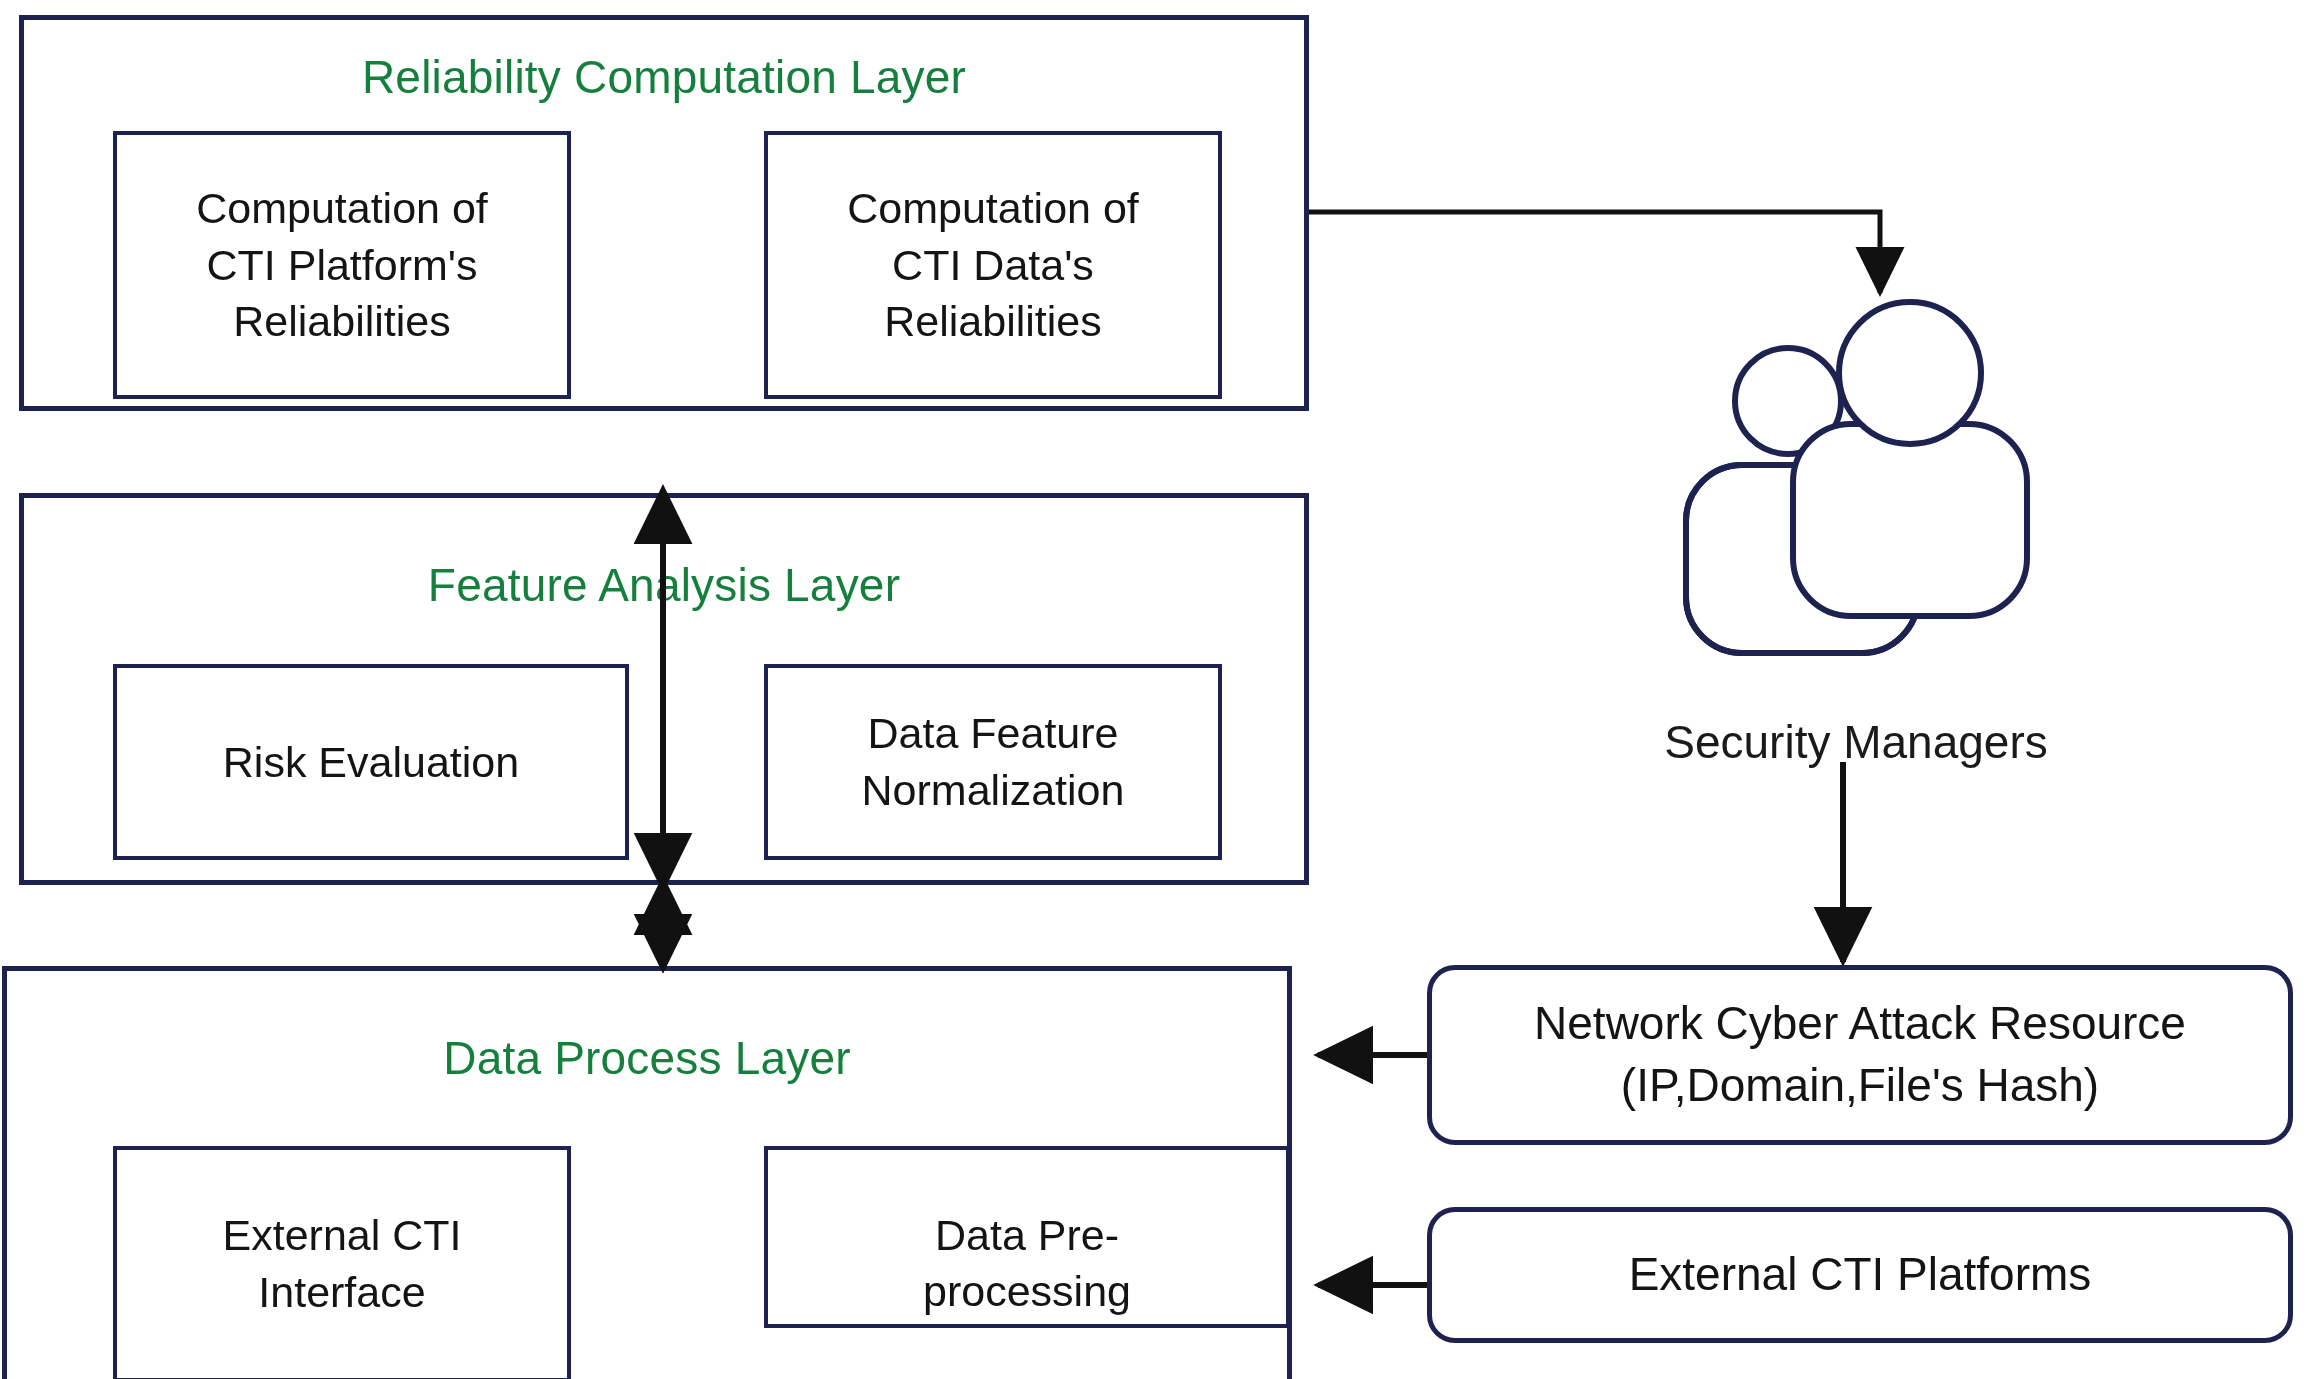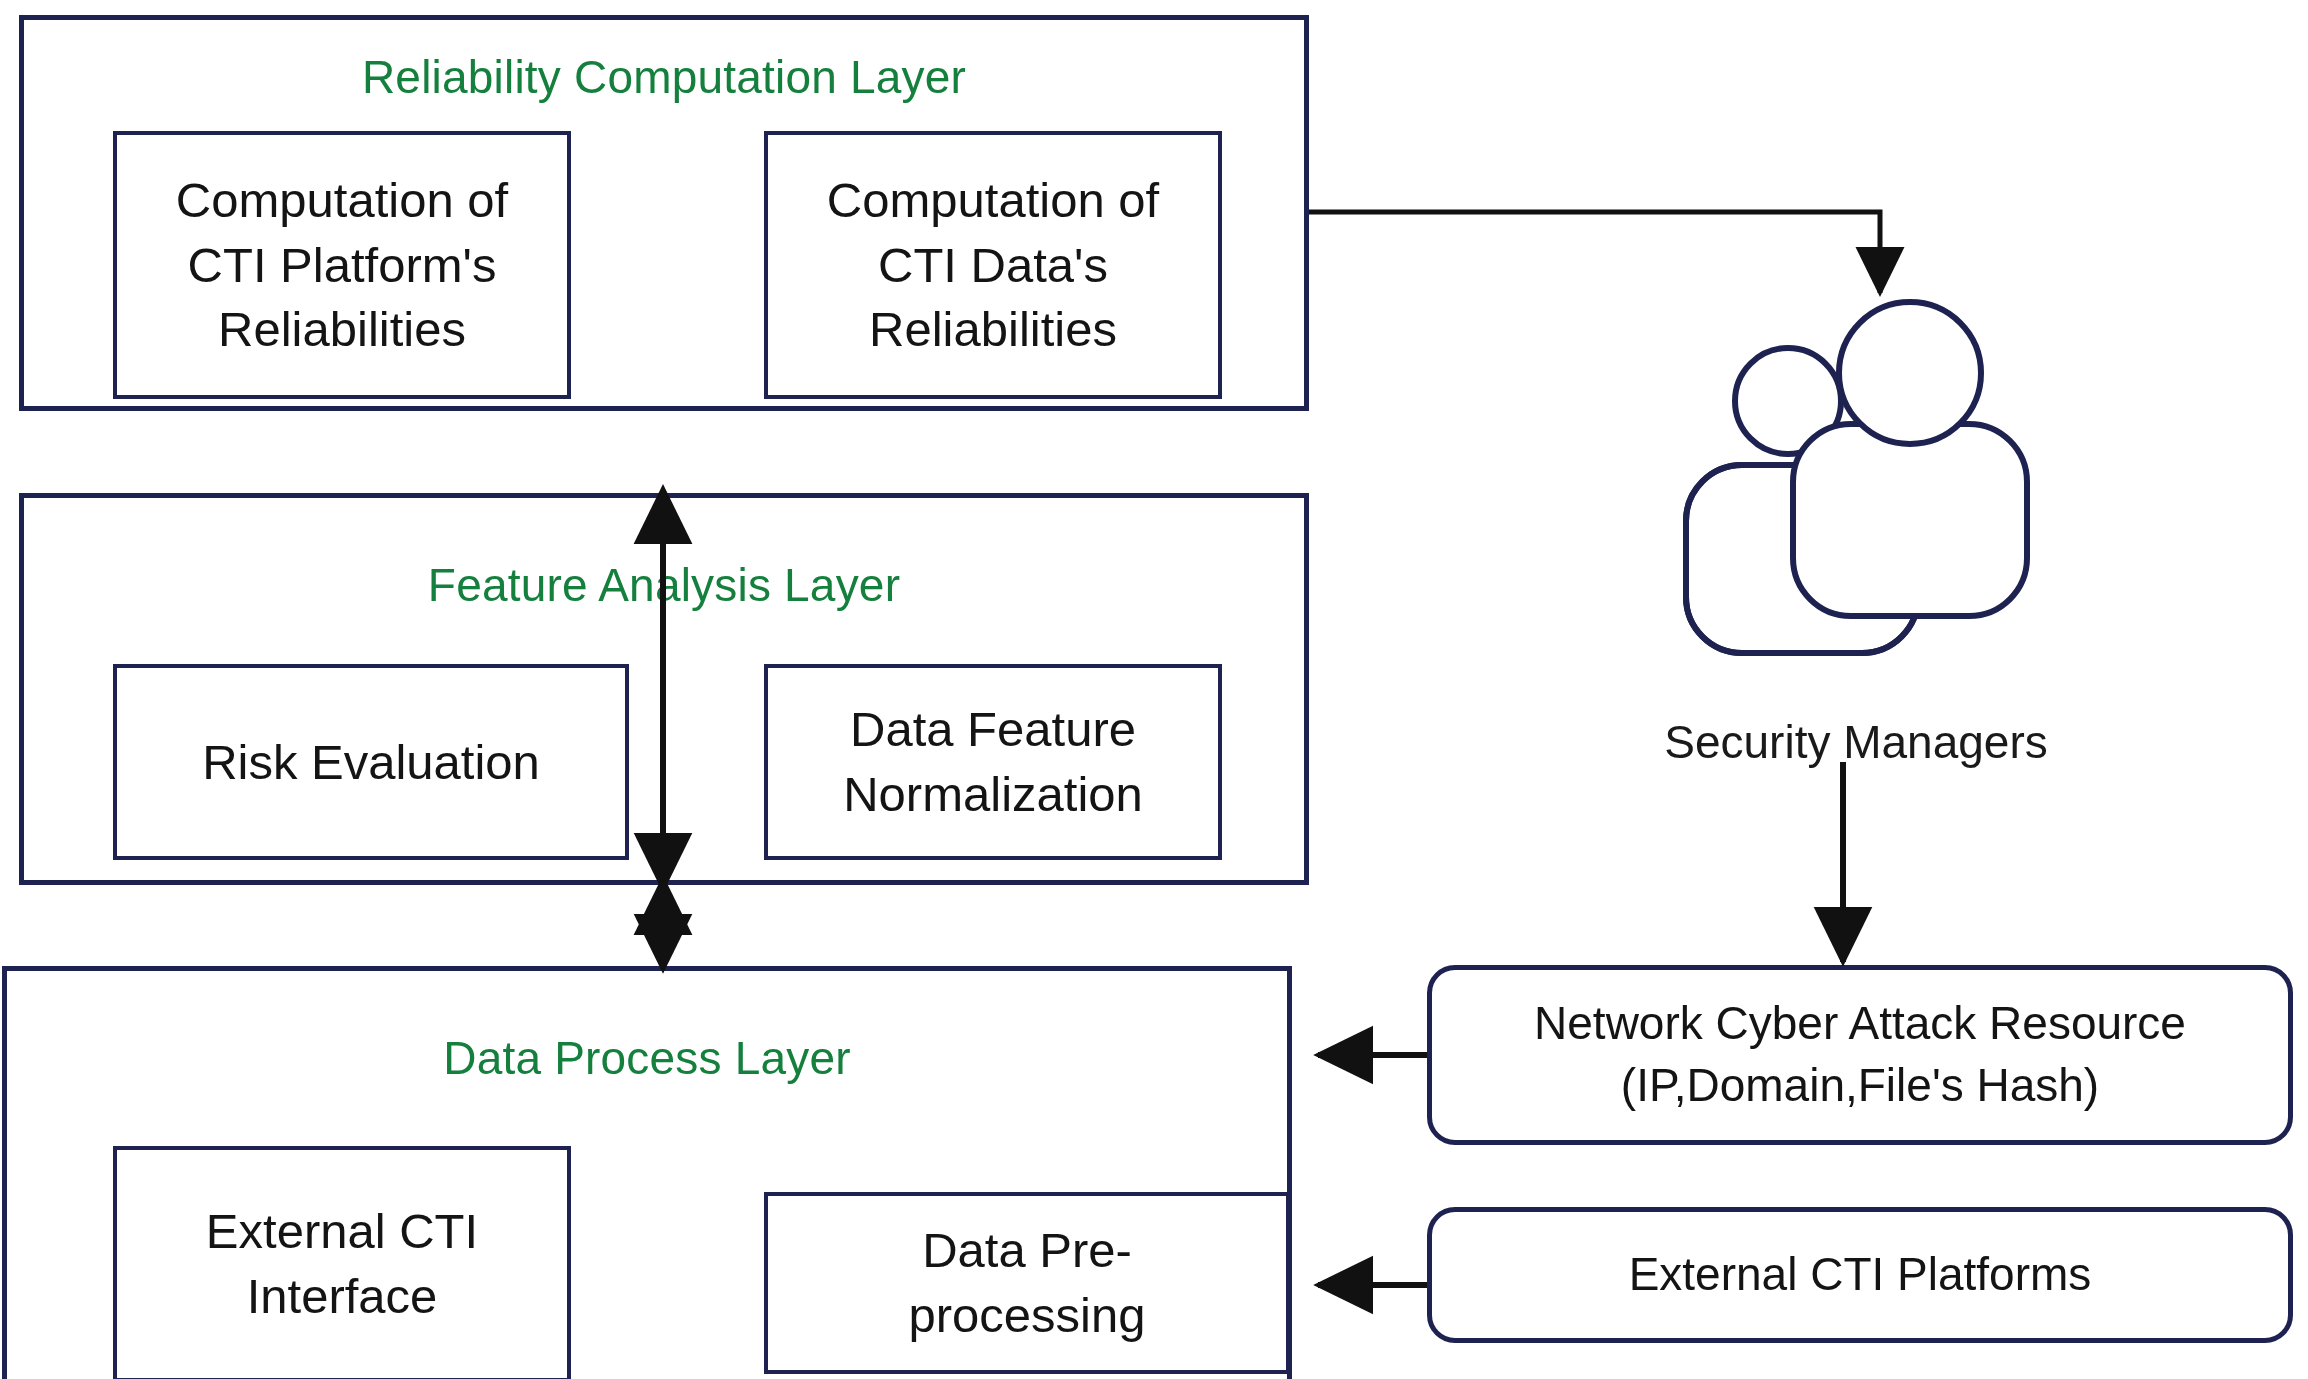--- a/index.html
+++ b/index.html
@@ -40,21 +40,21 @@
   .module-box {
     position: absolute;
     box-sizing: border-box;
     border: 4px solid #1e2250;
     background: #ffffff;
     display: flex;
     align-items: center;
     justify-content: center;
     text-align: center;
     color: #141414;
-    font-size: 49px;
+    font-size: 43px;
     line-height: 1.32;
     padding: 4px 10px;
   }
   
   .ext-box {
     position: absolute;
     box-sizing: border-box;
     border: 5px solid #1e2250;
     border-radius: 28px;
     background: #ffffff;
@@ -110,21 +110,21 @@
   <div class="module-box" style="left:764px; top:664px; width:458px; height:196px;">
     <span>Data Feature<br>Normalization</span>
   </div>
 
   <div class="layer-box" style="left:2px; top:966px; width:1290px; height:501px;">
     <div class="layer-title" style="top:60px;">Data Process Layer</div>
   </div>
   <div class="module-box" style="left:113px; top:1146px; width:458px; height:236px;">
     <span>External CTI<br>Interface</span>
   </div>
-  <div class="module-box" style="left:764px; top:1192px; width:526px; height:182px;">
+  <div class="module-box" style="left:764px; top:1146px; width:526px; height:182px;align-items:flex-end;">
     <span>Data Pre-<br>processing</span>
   </div>
 
   <div class="ext-box" style="left:1427px; top:965px; width:866px; height:180px;">
     <span>Network Cyber Attack Resource<br>(IP,Domain,File's Hash)</span>
   </div>
   <div class="ext-box" style="left:1427px; top:1207px; width:866px; height:136px;text-align:right;">
     <span>External CTI Platforms</span>
   </div>
 

